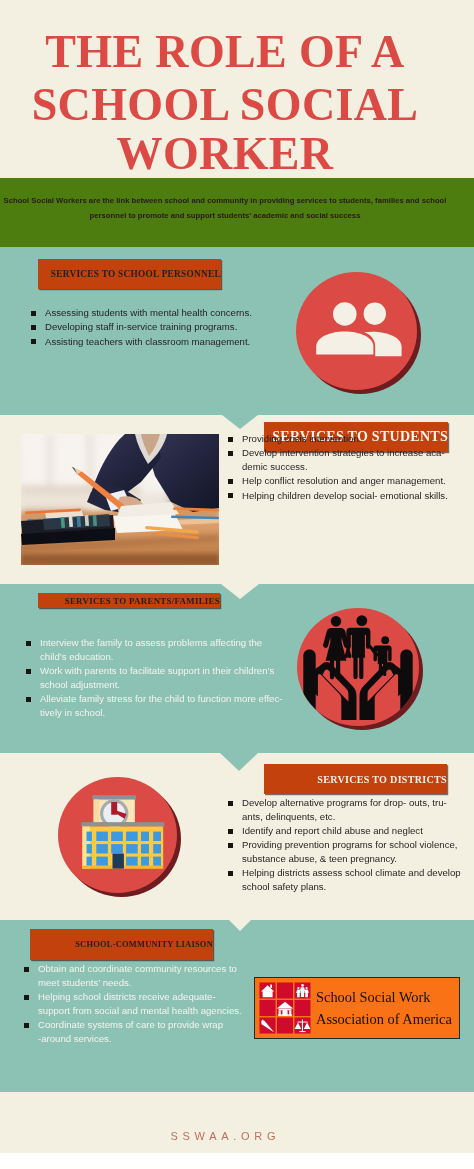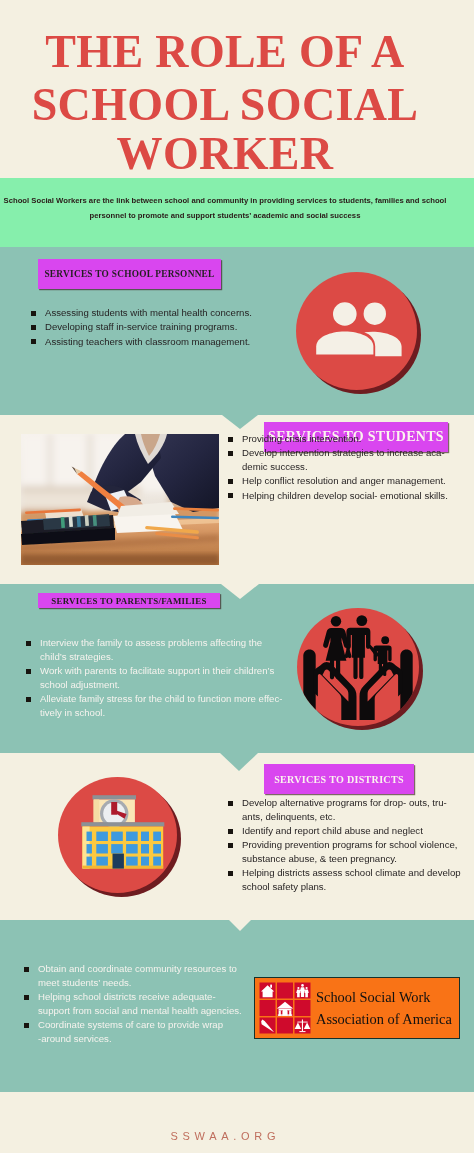--- a/index.html
+++ b/index.html
@@ -10,29 +10,29 @@
   .band{position:absolute;left:0;width:474px;}
   .cream{background:#f4f0e1;}
   .teal{background:#8cc2b4;}
 
   
   .title{position:absolute;left:0;width:450px;text-align:center;
          font-family:"Liberation Serif",serif;font-weight:700;color:#dc4a45;
          font-size:46px;line-height:51px;letter-spacing:.35px;}
 
   
-  .subband{position:absolute;left:0;top:178px;width:474px;height:69px;background:#86efac;}
+  .subband{position:absolute;left:0;top:178px;width:474px;height:69px;background:#4d7c0f;}
   .subtxt{position:absolute;left:0px;top:15px;width:450px;text-align:center;
           font-size:7.7px;line-height:15px;color:#2a1a18;font-weight:600;white-space:nowrap;}
 
   
-  .pill{position:absolute;background:#d946ef;
+  .pill{position:absolute;background:#c2410c;
         font-family:"Liberation Serif",serif;font-weight:700;
         font-size:9.3px;letter-spacing:.28px;white-space:nowrap;
-        display:flex;align-items:center;justify-content:center;
+        display:flex;align-items:center;justify-content:flex-end;
         box-shadow:1.2px 1.2px 0 rgba(50,22,22,.62);}
   .pill.dark{color:#231f20;}
   .pill.light{color:#fbf3ee;}
 
   
   .blist{position:absolute;}
   .bl{position:relative;padding-left:15px;font-size:9.6px;line-height:13.7px;
       color:#231f20;margin-bottom:0.6px;}
   .bl::before{content:"";position:absolute;left:1px;top:4.6px;width:5px;height:5px;
       background:#18140f;}
@@ -244,21 +244,21 @@
         <div>Helping children develop social- emotional skills.</div>
       </div>
   </div>
 
   <div class="pill dark" style="left:38px;top:593px;width:182px;height:15px;font-size:8.9px">
     <span>SERVICES TO PARENTS/FAMILIES</span>
   </div>
   <div class="blist light" style="left:25px;top:636px;width:262px">
     <div class="bl">
         <div>Interview the family to assess problems affecting the</div>
-        <div>child’s strategies.</div>
+        <div>child’s education.</div>
       </div>
     <div class="bl">
         <div>Work with parents to facilitate support in their children’s</div>
         <div>school adjustment.</div>
       </div>
     <div class="bl">
         <div>Alleviate family stress for the child to function more effec-</div>
         <div>tively in school.</div>
       </div>
   </div>
@@ -299,41 +299,44 @@
           <g>
             <path d="M109.5 41.6 C105.9 41.6 103.3 44.2 103.3 47.8 L103.3 107 L115.7 107 L115.7 47.8 C115.7 44.2 113.1 41.6 109.5 41.6 Z"></path>
             <path fill-rule="evenodd" d="M97.1 56.1 C94.3 53.3 90.2 53.4 87.4 56.2 L66.6 78 C63.6 81 62.5 83.9 62.5 88.4 L62.5 112 L77.7 112 L77.7 91 C77.7 88.6 78.4 87 80 85.4 L98.1 66.8 C99.9 65 101.1 66.3 101.1 68.1 L101.1 88.6 L105.9 83.8 L105.9 65.2 C105.9 61.7 99.4 58.4 97.1 56.1 Z
                      M94.2 62.4 C93 61.2 91.5 61.2 90.3 62.4 L72.9 80.6 C71.2 82.3 70.6 83.8 70.6 86.2 L70.6 93.4 L96.5 67 Z"></path>
           </g>
         </g>
       </svg>
     </div>
   </div>
 
-  <div class="pill light" style="left:264px;top:764px;width:150px;height:30px;font-size:10.1px">
+  <div class="pill light" style="left:264px;top:764px;width:183px;height:30px;font-size:10.1px">
     <span>SERVICES TO DISTRICTS</span>
   </div>
   <div class="blist" style="left:227px;top:796px;width:234px">
     <div class="bl">
         <div>Develop alternative programs for drop- outs, tru-</div>
         <div>ants, delinquents, etc.</div>
       </div>
     <div class="bl">
         <div>Identify and report child abuse and neglect</div>
       </div>
     <div class="bl">
         <div>Providing prevention programs for school violence,</div>
         <div>substance abuse, &amp; teen pregnancy.</div>
       </div>
     <div class="bl">
         <div>Helping districts assess school climate and develop</div>
         <div>school safety plans.</div>
       </div>
   </div>
 
+  <div class="pill dark" style="left:30px;top:929px;width:183px;height:31px;font-size:8.4px">
+    <span>SCHOOL-COMMUNITY LIAISON</span>
+  </div>
   <div class="blist light" style="left:23px;top:962px;width:225px">
     <div class="bl">
         <div>Obtain and coordinate community resources to</div>
         <div>meet students’ needs.</div>
       </div>
     <div class="bl">
         <div>Helping school districts receive adequate-</div>
         <div>support from social and mental health agencies.</div>
       </div>
     <div class="bl">

